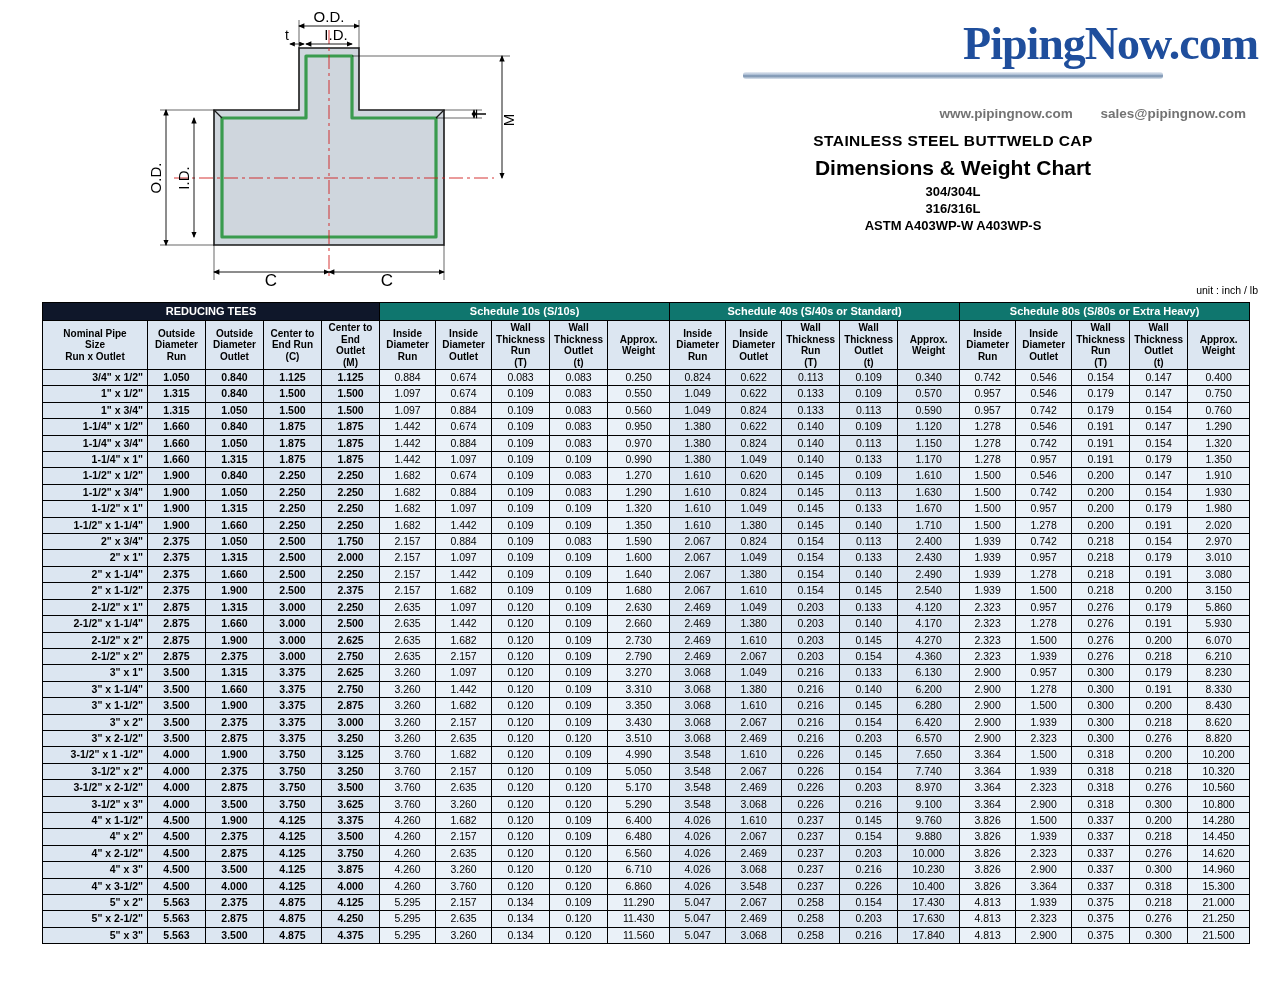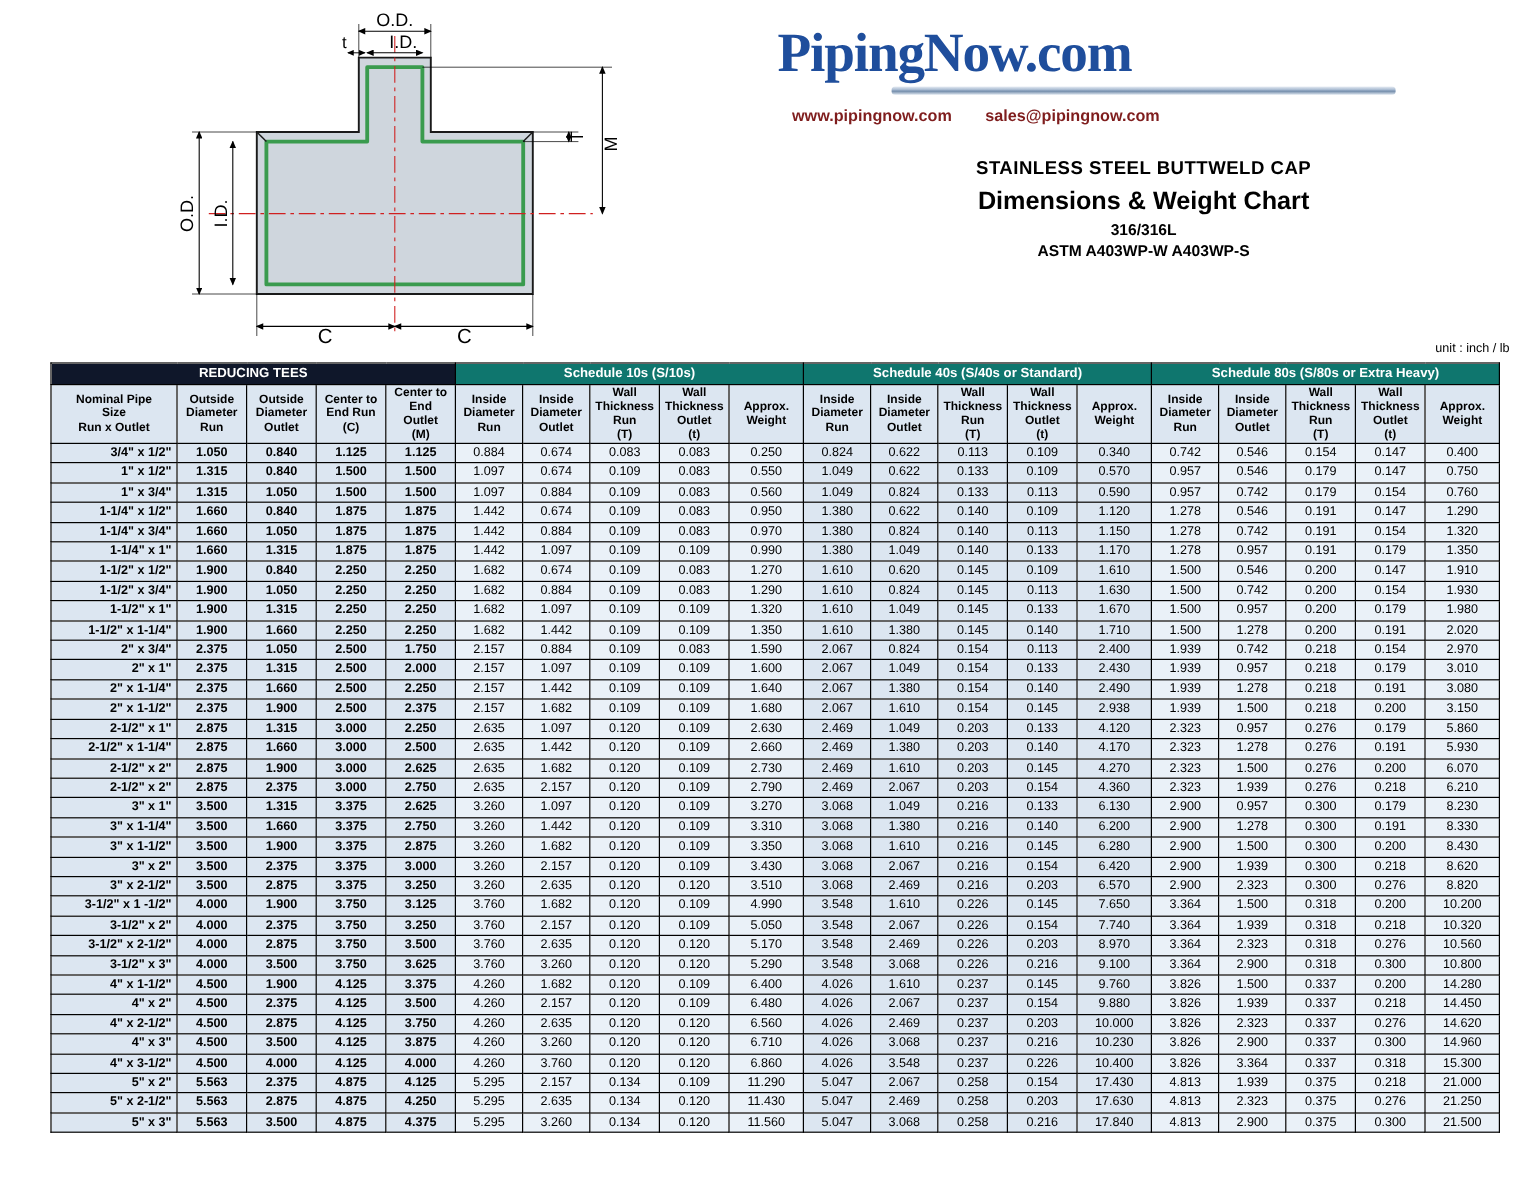--- a/index.html
+++ b/index.html
@@ -9,33 +9,33 @@
     font-size:11px;color:#000;
     -webkit-font-smoothing:antialiased;
   }
   .page{position:relative;width:1280px;height:989px;}
 
   
   .top{position:relative;height:292px;}
 
   .diagram{position:absolute;left:104px;top:10px;width:520px;height:280px;}
 
-  .brand{position:absolute;left:648px;top:20px;width:610px;text-align:left;}
+  .brand{position:absolute;left:648px;top:20px;width:610px;text-align:right;}
   .brand-title{
     font-family:"Liberation Serif", serif;
     font-weight:bold;font-size:46px;color:#1F4E9C;letter-spacing:-1px;
     line-height:1.05;
   }
   .brand-bar{
     width:420px;height:7px;margin:4px auto 0 auto;
     background:linear-gradient(to bottom,#e9eef5,#9fb3cc 45%,#6f89a8 55%,#dfe7f0);
     border-radius:3px;
   }
   .brand-links{
-    margin-top:10px;font-size:13.5px;font-weight:bold;color:#7f1d1d;
+    margin-top:27px;font-size:13.5px;font-weight:bold;color:#737373;
   }
   .brand-links span{margin:0 12px;}
 
   .doc-head{position:absolute;left:648px;top:132px;width:610px;text-align:center;}
   .doc-head .l1{font-size:15.5px;font-weight:bold;letter-spacing:.4px;margin-bottom:6px;}
   .doc-head .l2{font-size:21px;font-weight:bold;margin-bottom:4px;}
   .doc-head .l3,.doc-head .l4{font-size:13px;font-weight:bold;margin-bottom:2px;}
   .doc-head .l5{font-size:13px;font-weight:bold;margin-top:2px;}
 
   .unit{position:absolute;right:22px;top:284px;font-size:10.5px;margin-left:24px;}
@@ -153,20 +153,21 @@
       <div class="brand-bar"></div>
       <div class="brand-links">
         <span>www.pipingnow.com</span>
         <span>sales@pipingnow.com</span>
       </div>
     </div>
 
     <div class="doc-head">
       <div class="l1">STAINLESS STEEL BUTTWELD CAP</div>
       <div class="l2">Dimensions &amp; Weight Chart</div>
+      <div class="l3">304/304L</div>
       <div class="l4">316/316L</div>
       <div class="l5">ASTM A403WP-W   A403WP-S</div>
     </div>
 
     <div class="unit">unit : inch / lb</div>
   </div>
 
   <div class="tablewrap">
     <table>
       <colgroup>
@@ -516,21 +517,21 @@
             <td class="c-od">2.375</td>
             <td class="c-s10">2.157</td>
             <td class="c-s10">1.682</td>
             <td class="c-s10">0.109</td>
             <td class="c-s10">0.109</td>
             <td class="c-s10">1.680</td>
             <td class="c-s40">2.067</td>
             <td class="c-s40">1.610</td>
             <td class="c-s40">0.154</td>
             <td class="c-s40">0.145</td>
-            <td class="c-s40">2.938</td>
+            <td class="c-s40">2.540</td>
             <td class="c-s80">1.939</td>
             <td class="c-s80">1.500</td>
             <td class="c-s80">0.218</td>
             <td class="c-s80">0.200</td>
             <td class="c-s80">3.150</td>
           </tr>
           <tr>
             <td class="c-name">2-1/2" x 1"</td>
             <td class="c-od">2.875</td>
             <td class="c-od">1.315</td>

